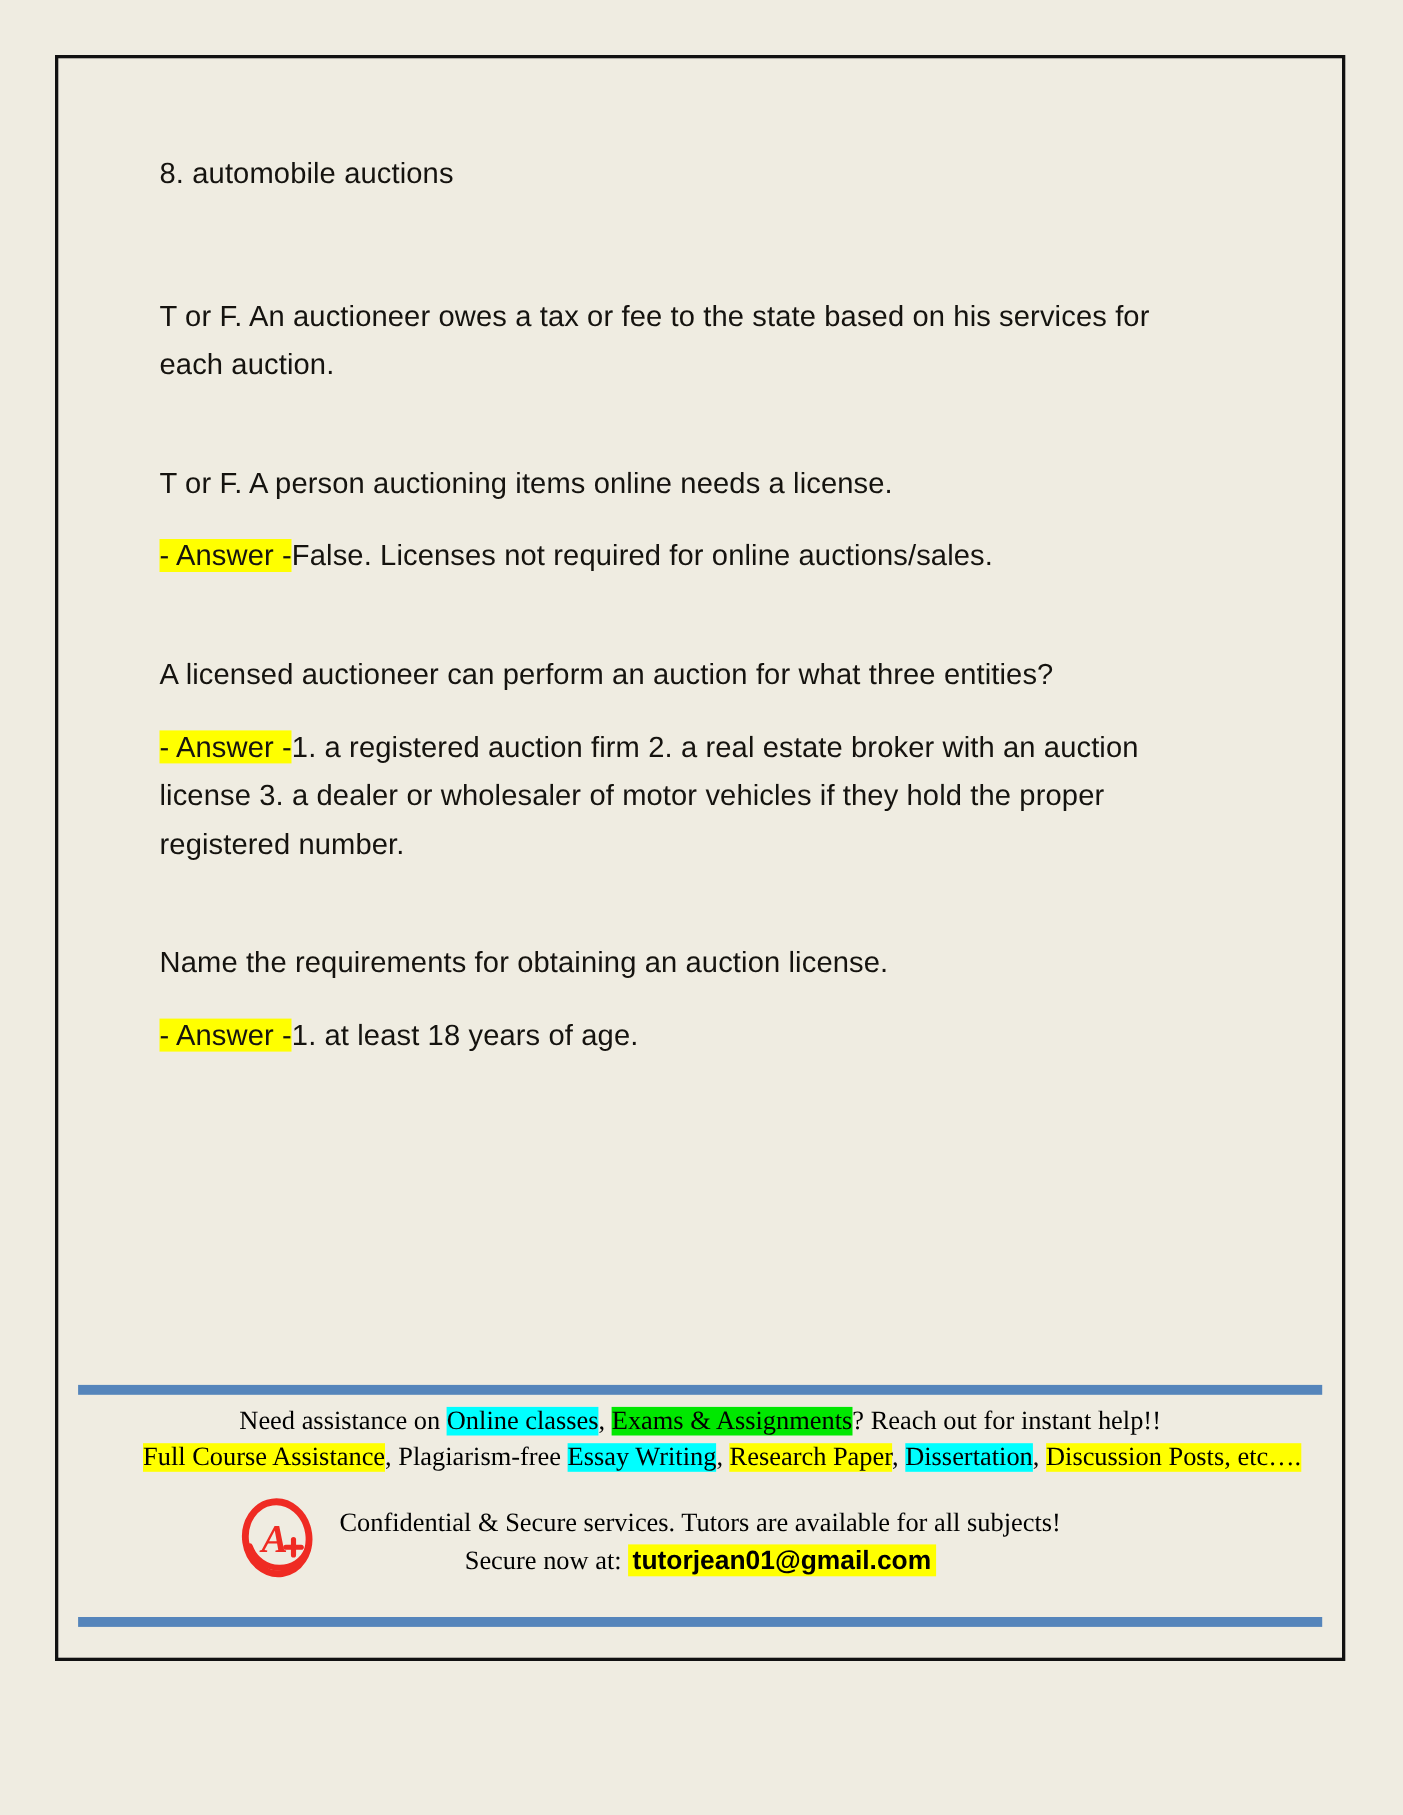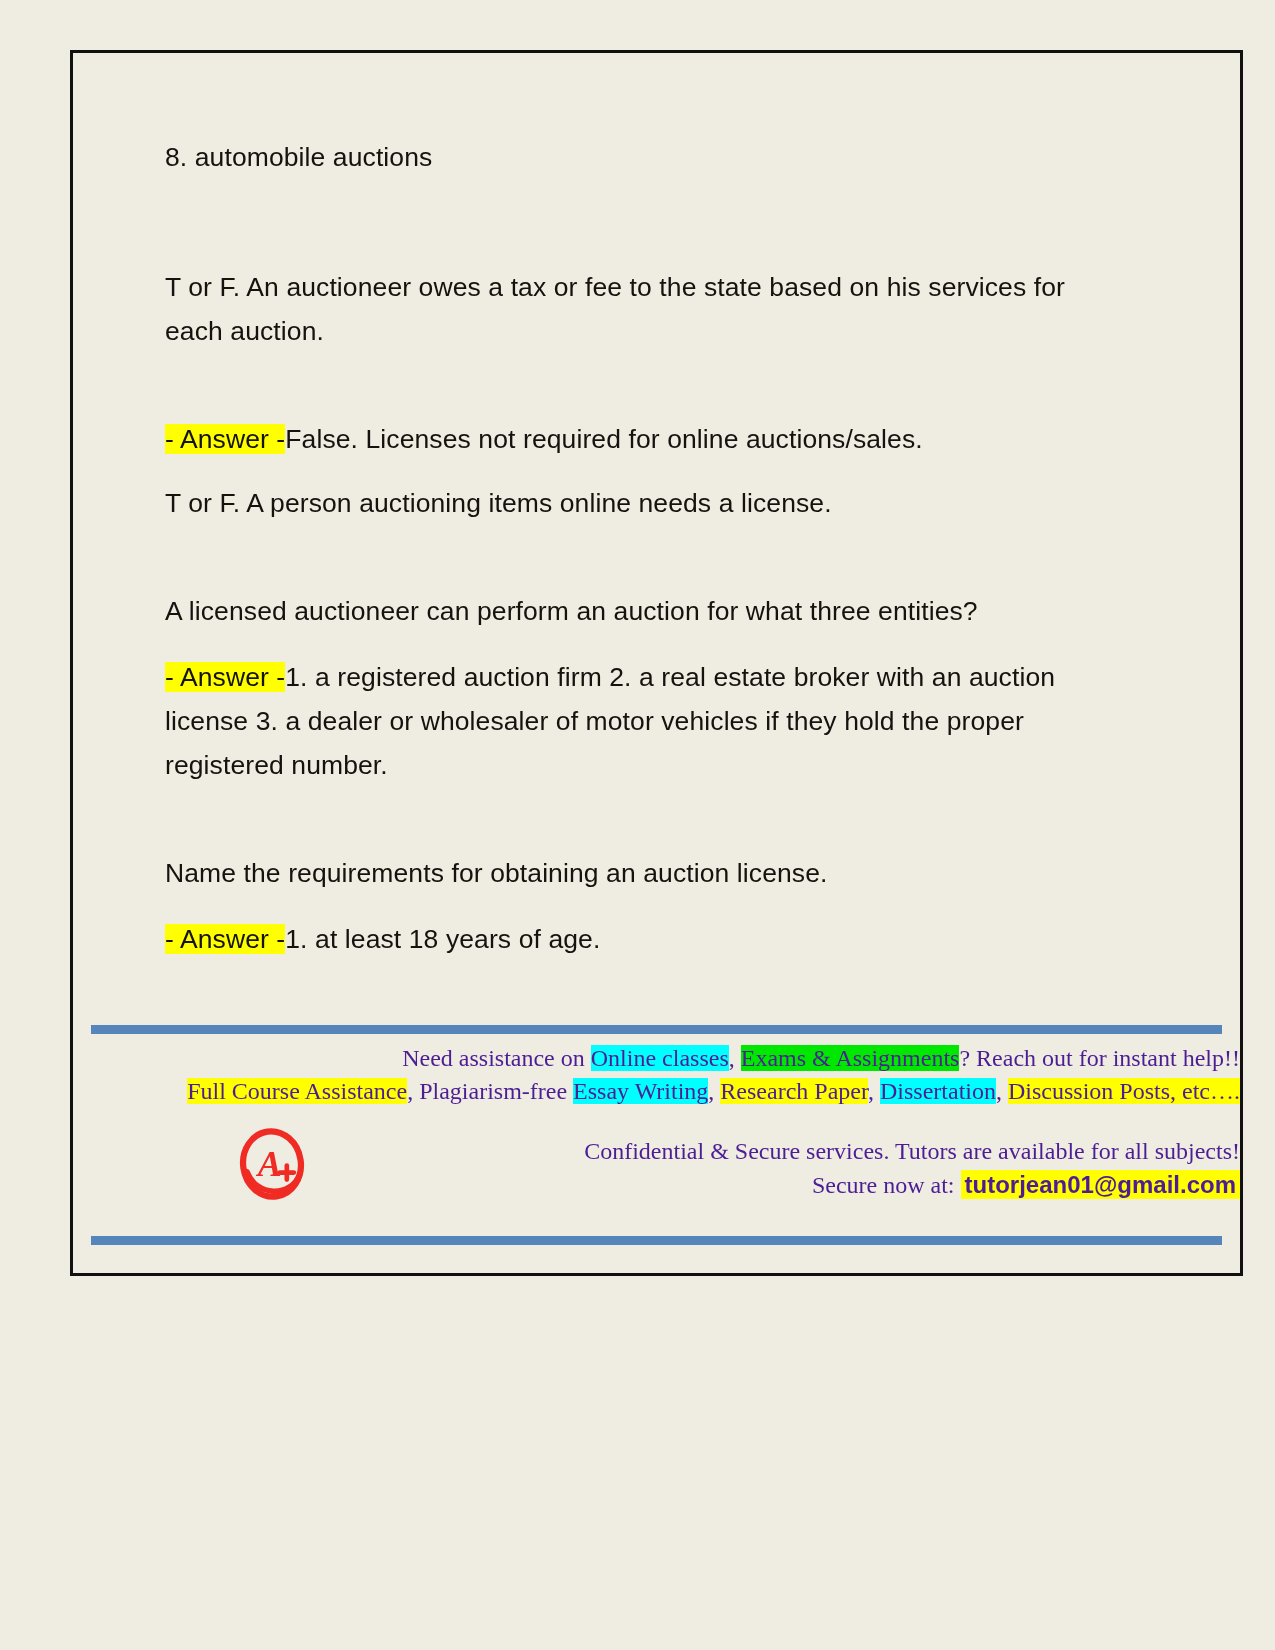--- a/index.html
+++ b/index.html
@@ -12,25 +12,24 @@
     background: #efece1;
     font-family: "Liberation Sans", sans-serif;
     overflow: hidden;
   }
 
   .page {
     position: absolute;
     left: 50px;
     top: 50px;
     width: 1173px;
-    height: 1226px;
+    height: 1460px;
     border: 3px solid #111111;
     background: #efece1;
     box-sizing: border-box;
-    margin-left: 20px;
   }
 
   .body-area {
     position: absolute;
     left: 92px;
     top: 82px;
     width: 935px;
   }
 
   .qa-block {
@@ -78,24 +77,24 @@
     height: 9px;
     background: #5585bb;
   }
   .rule-top { top: 0px; }
   .rule-bottom { bottom: 28px; }
 
   .ad-line {
     position: absolute;
     left: 0;
     right: 0;
-    text-align: right;
+    text-align: center;
     font-family: "Liberation Serif", serif;
     font-size: 24px;
-    color: #4c1d95;
+    color: #000000;
     white-space: nowrap;
   }
   .ad-line-1 { top: 20px; }
   .ad-line-2 { top: 53px; padding-left: 40px; }
   .ad-line-3 { top: 113px; }
   .ad-line-4 { top: 146px; }
 
   .ad-email {
     font-family: Liberation Sans, sans-serif;
     font-weight: bold;
@@ -122,25 +121,25 @@
     <div class="para" style="margin-bottom:86px;">8. automobile auctions</div>
 
     <div class="qa-block">
       <div class="para noskip">
         <span>T or F. An auctioneer owes a tax or fee to the state based on his services</span>
         <span>for each auction.</span>
       </div>
     </div>
 
     <div class="qa-block" style="margin-top:64px;">
+      <div class="para noskip">
+        <span>T or F. A person auctioning items online needs a license.</span>
+      </div>
       <div class="para" style="margin-top:22px;">
         <span class="hl-yellow">- Answer -</span><span>False. Licenses not required for online auctions/sales.</span>
-      </div>
-      <div class="para noskip">
-        <span>T or F. A person auctioning items online needs a license.</span>
       </div>
     </div>
 
     <div class="qa-block" style="margin-top:64px;">
       <div class="para noskip">
         <span>A licensed auctioneer can perform an auction for what three entities?</span>
       </div>
       <div class="para" style="margin-top:22px;">
         <span class="hl-yellow">- Answer -</span><span>1. a registered auction firm 2. a real estate broker with an auction license 3. a dealer or wholesaler of motor vehicles if they hold the proper registered number.</span>
       </div>

